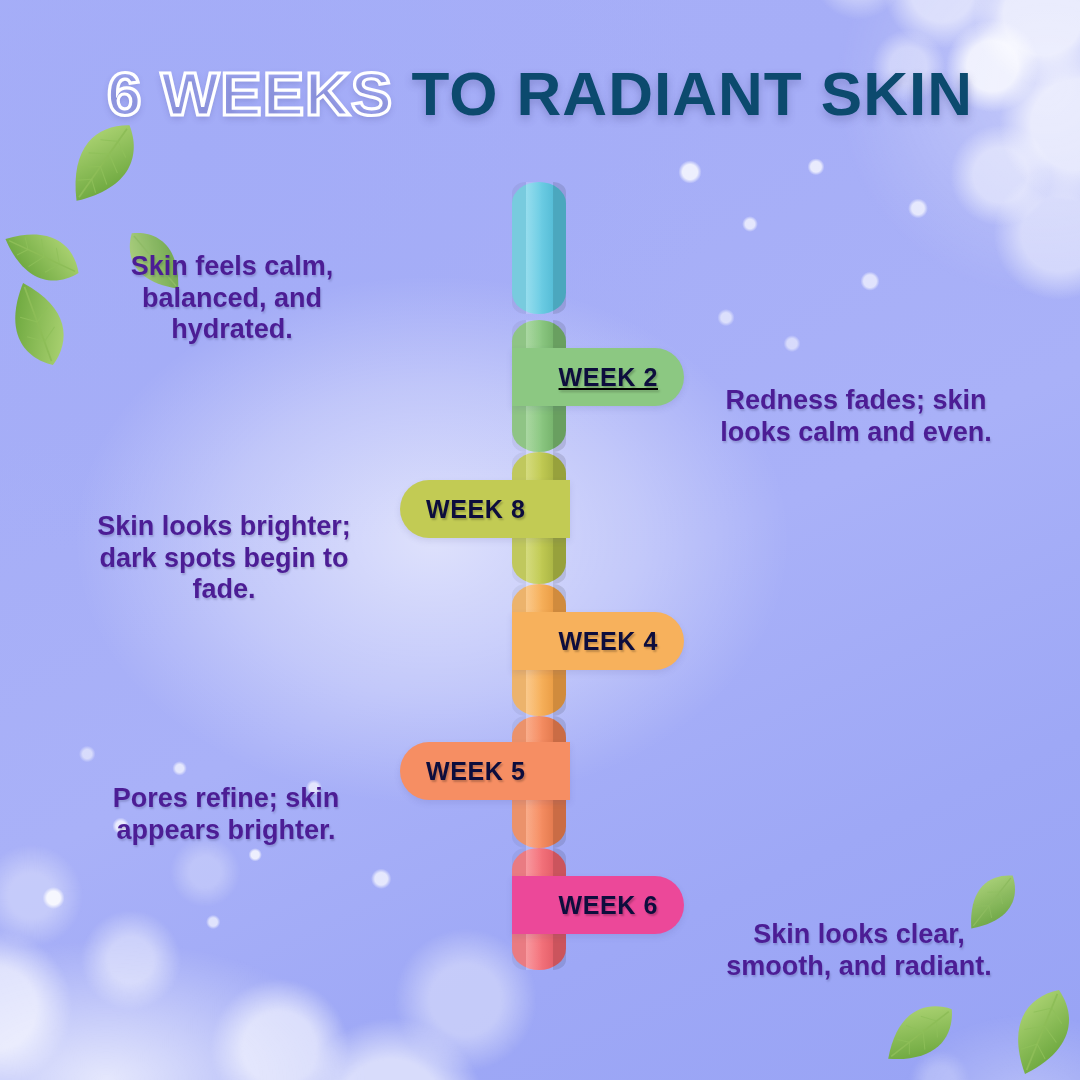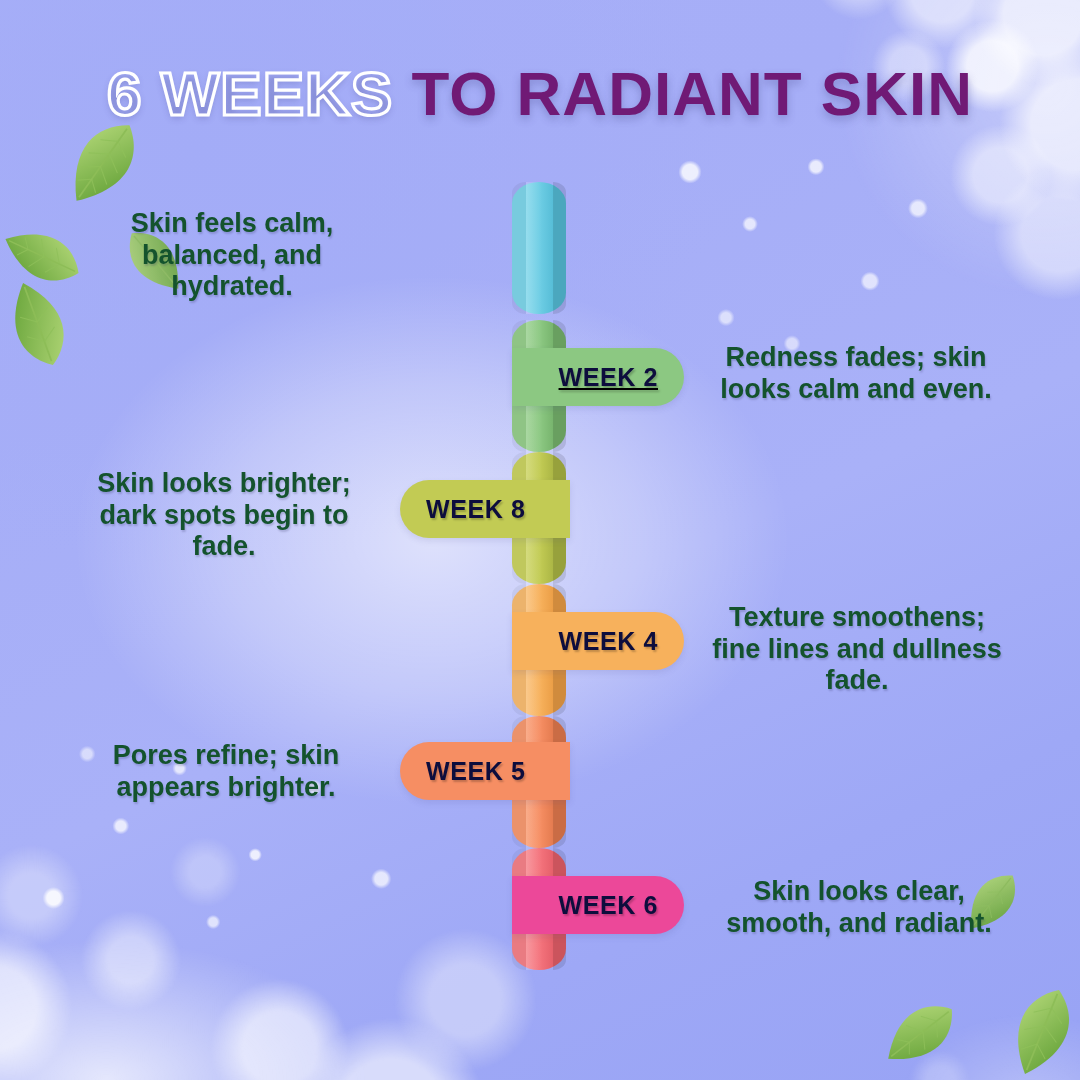--- a/index.html
+++ b/index.html
@@ -90,21 +90,21 @@
     white-space:nowrap;
   }
   #title .outlined{
     color:transparent;
     -webkit-text-stroke:3.2px #ffffff;
     text-shadow:0 3px 7px rgba(60,60,130,0.28);
     font-style:normal;
     margin-top:44px;
   }
   #title .solid{
-    color:#701a75;
+    color:#0c4a6e;
     text-shadow:0 4px 9px rgba(60,60,130,0.30);
   }
 
   
   #timeline{ position:absolute; inset:0; z-index:4; }
 
   .seg{
     position:absolute;
     left:512px; width:54px;
     border-radius:28px / 22px;
@@ -140,22 +140,23 @@
   .pill .plabel{
     font-size:25px; font-weight:bold; letter-spacing:0.6px;
     color:#0d0d3d;
     text-shadow:1.5px 2px 2px rgba(0,0,0,0.22);
     white-space:nowrap;
   }
 
   .desc{
     position:absolute; z-index:6;
     font-size:27px; font-weight:bold; line-height:1.17;
-    color:#14532d; text-align:center;
+    color:#4c1d95; text-align:center;
     text-shadow:1px 2px 2px rgba(40,40,90,0.22);
+    margin-top:43px;
   }
 </style>
 </head>
 <body>
 
 <div id="bg">
   <div class="bg-base"></div>
   <div class="splash-tr"></div>
   <div class="splash-tr-spots"></div>
   <div class="splash-bl"></div>
@@ -299,21 +300,20 @@
   <div class="desc" style="left:66px;top:468px;width:316px;">Skin looks brighter; dark spots begin to fade.</div>
 
   <div class="seg" id="seg3" style="top: 584px; height: 132px; background: linear-gradient(90deg, rgb(249, 189, 114) 0%, rgb(249, 189, 114) 26%, rgb(247, 177, 92) 52%, rgb(234, 157, 69) 78%, rgb(234, 157, 69) 100%);">
     <div class="shade-l"></div>
     <div class="shade-r"></div>
     <div class="gloss"></div>
   </div>
   <div class="pill right" id="pill3" style="top: 612px; left: 512px; width: 172px; background: rgb(247, 177, 92);">
     <span class="plabel">WEEK 4</span>
   </div>
-  <div class="desc" style="left:712px;top:602px;width:290px;">Texture smoothens; fine lines and dullness fade.</div>
 
   <div class="seg" id="seg4" style="top: 716px; height: 132px; background: linear-gradient(90deg, rgb(248, 154, 113) 0%, rgb(248, 154, 113) 26%, rgb(246, 142, 99) 52%, rgb(227, 122, 78) 78%, rgb(227, 122, 78) 100%);">
     <div class="shade-l"></div>
     <div class="shade-r"></div>
     <div class="gloss"></div>
   </div>
   <div class="pill left" id="pill4" style="top: 742px; left: 400px; width: 170px; background: rgb(246, 142, 99);">
     <span class="plabel">WEEK 5</span>
   </div>
   <div class="desc" style="left:74px;top:740px;width:304px;">Pores refine; skin appears brighter.</div>

